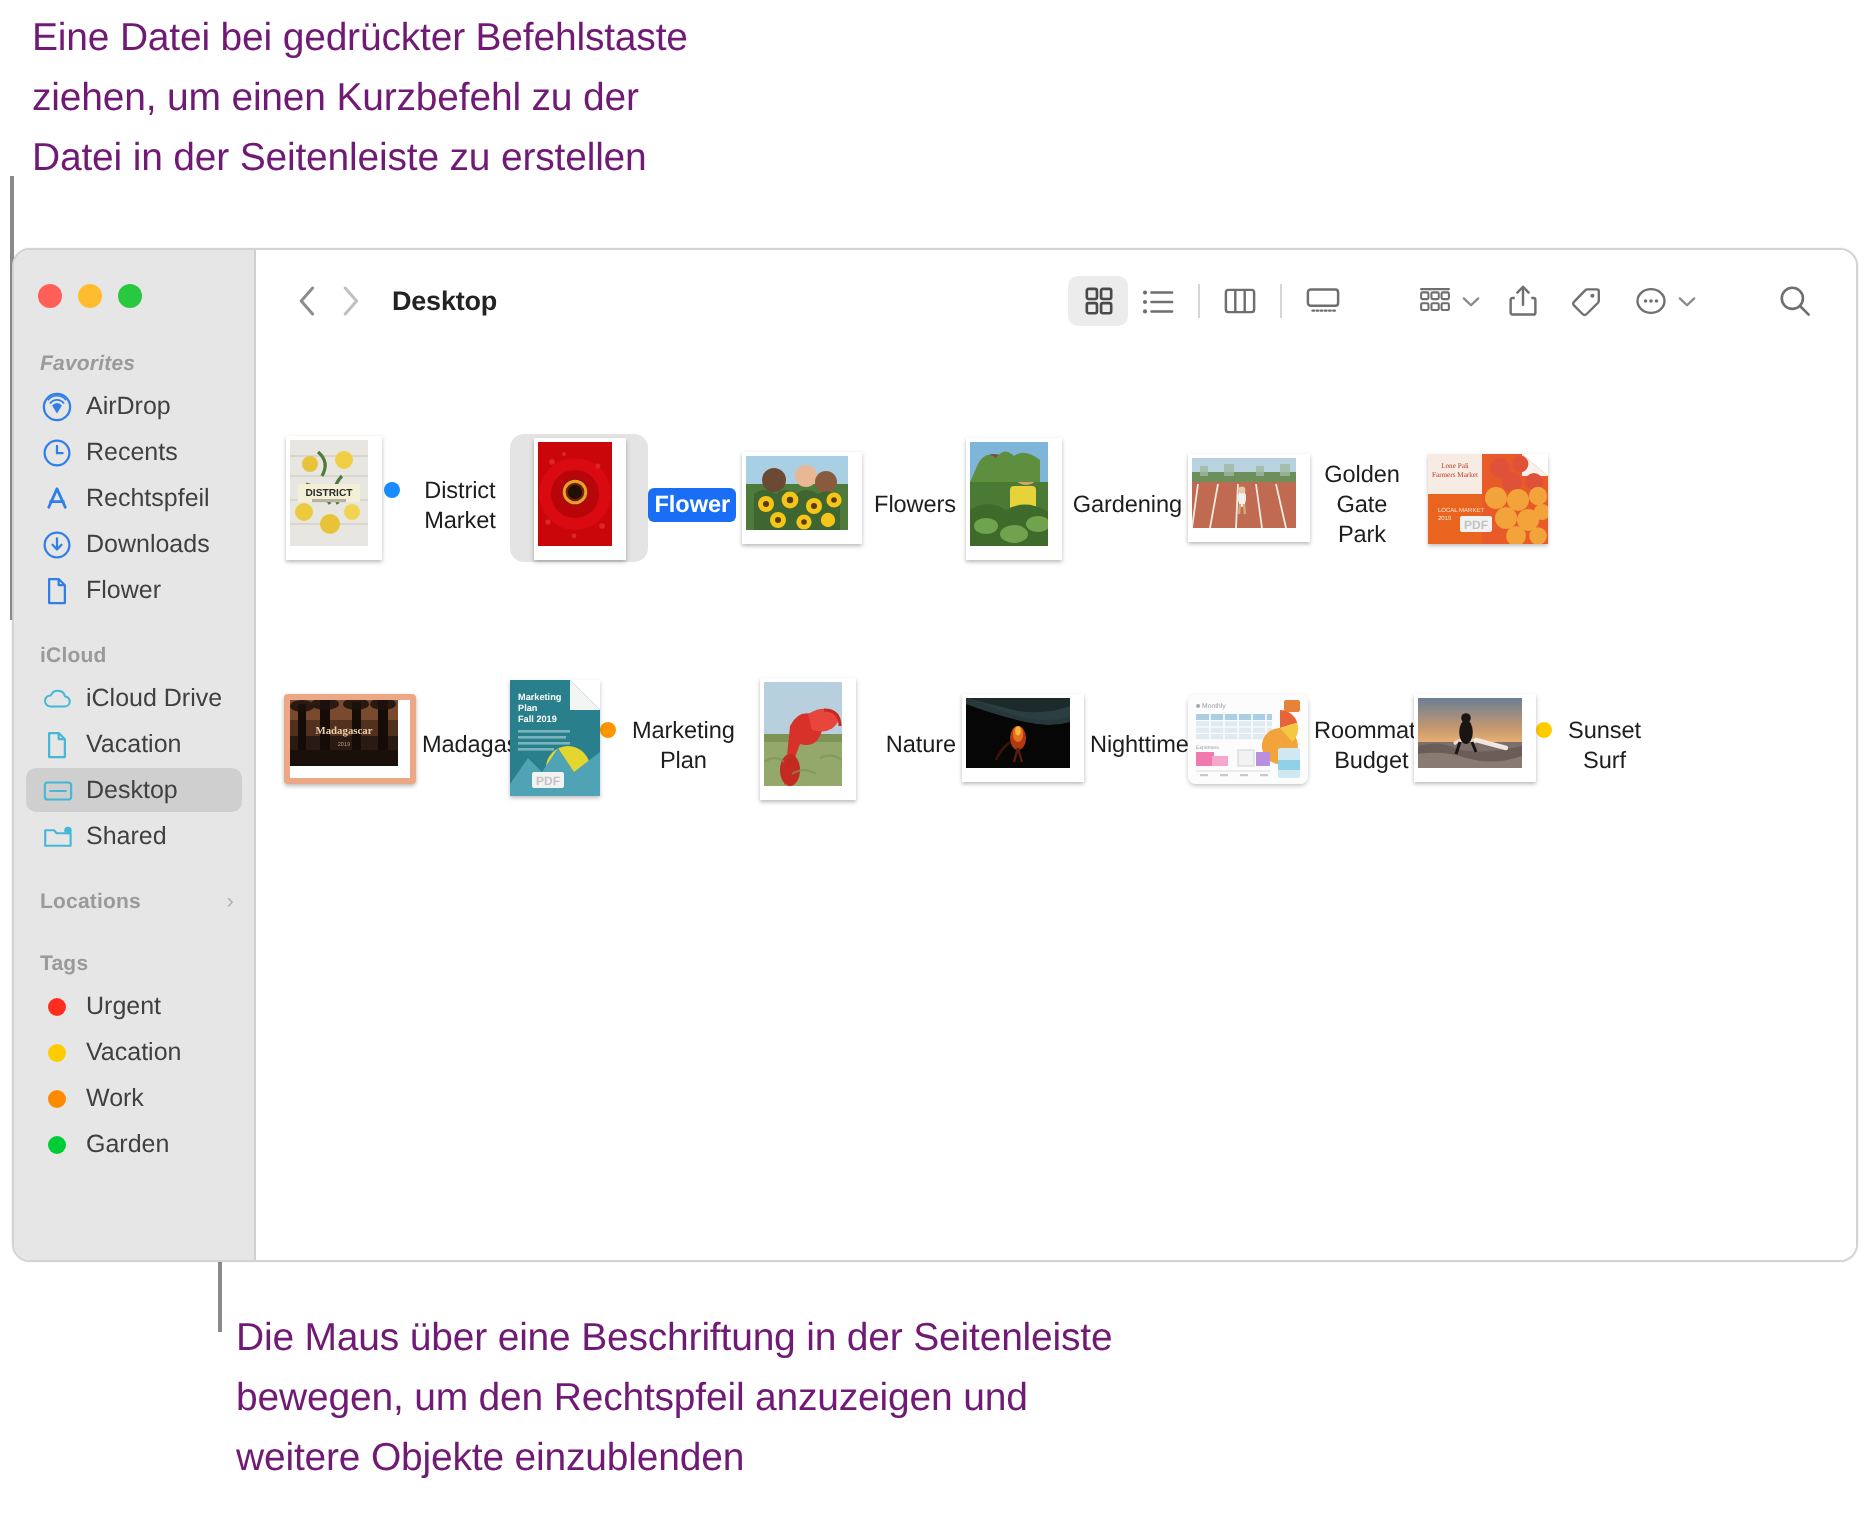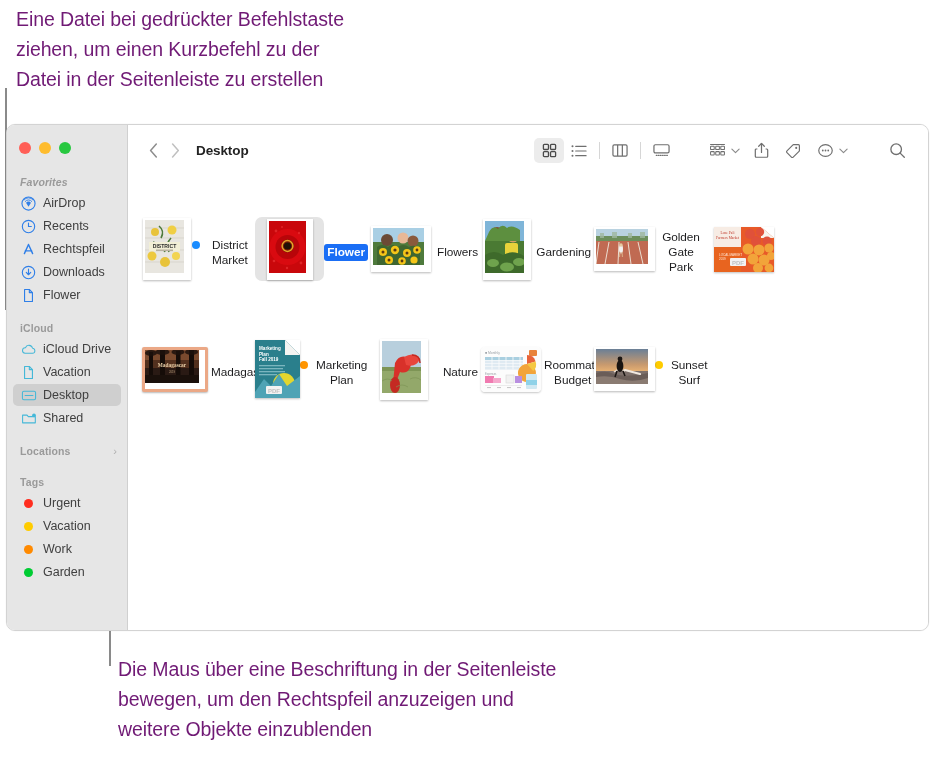--- a/index.html
+++ b/index.html
@@ -758,20 +758,39 @@
                 <path d="M0 40 q6 -4 10 0 M14 46 q6 -4 12 0 M28 38 q6 -3 11 1" stroke="#7d9455" stroke-width="1" fill="none"></path>
               </g>
             </svg>
           </div>
         </div>
         <div class="name-row">
           <span class="file-name">Nature</span>
         </div>
       </div>
 
+      <div class="file-cell">
+        <div class="thumb-wrap">
+          <div class="thumb" style="width:57px;height:40px;border:2.5px solid #fff;">
+            <svg width="52" height="35" viewBox="0 0 52 35">
+              <rect width="52" height="35" fill="#060606"></rect>
+              <path d="M0 0 Q14 5 26 9 Q40 13 52 9 V0 Z" fill="#1d2a2c"></path>
+              <path d="M0 3 Q16 9 30 12 Q42 15 52 12 V4 Q38 9 24 6 Q12 3 0 0 Z" fill="#2e4245" opacity="0.85"></path>
+              <ellipse cx="26" cy="20" rx="4" ry="6" fill="#b03a10"></ellipse>
+              <ellipse cx="26" cy="18" rx="2.6" ry="4" fill="#e8701c"></ellipse>
+              <ellipse cx="26" cy="16.5" rx="1.4" ry="2.2" fill="#f7b441"></ellipse>
+              <path d="M26 25 L24 32 M26 25 L28 32" stroke="#5a1f08" stroke-width="1.2"></path>
+              <path d="M22 22 q-5 4 -7 9" stroke="#3a1505" stroke-width="1.4" fill="none"></path>
+            </svg>
+          </div>
+        </div>
+        <div class="name-row">
+          <span class="file-name">Nighttime</span>
+        </div>
+      </div>
 
       <div class="file-cell">
         <div class="thumb-wrap">
           <div class="thumb" style="width:60px;height:45px;border:none;border-radius:4px;box-shadow:0 1px 2px rgba(0,0,0,0.22);">
             <svg width="60" height="45" viewBox="0 0 60 45">
               <rect width="60" height="45" rx="3" fill="#fcfcfc"></rect>
               <text x="4" y="7" font-size="3.4" fill="#9aa0a6" font-family="Liberation Sans, sans-serif">■ Monthly</text>
               <rect x="48" y="3" width="8" height="6" rx="1" fill="#e8823a"></rect>
               <rect x="4" y="10" width="38" height="3" fill="#a9cfe0"></rect>
               <g fill="#dfeaf2">

